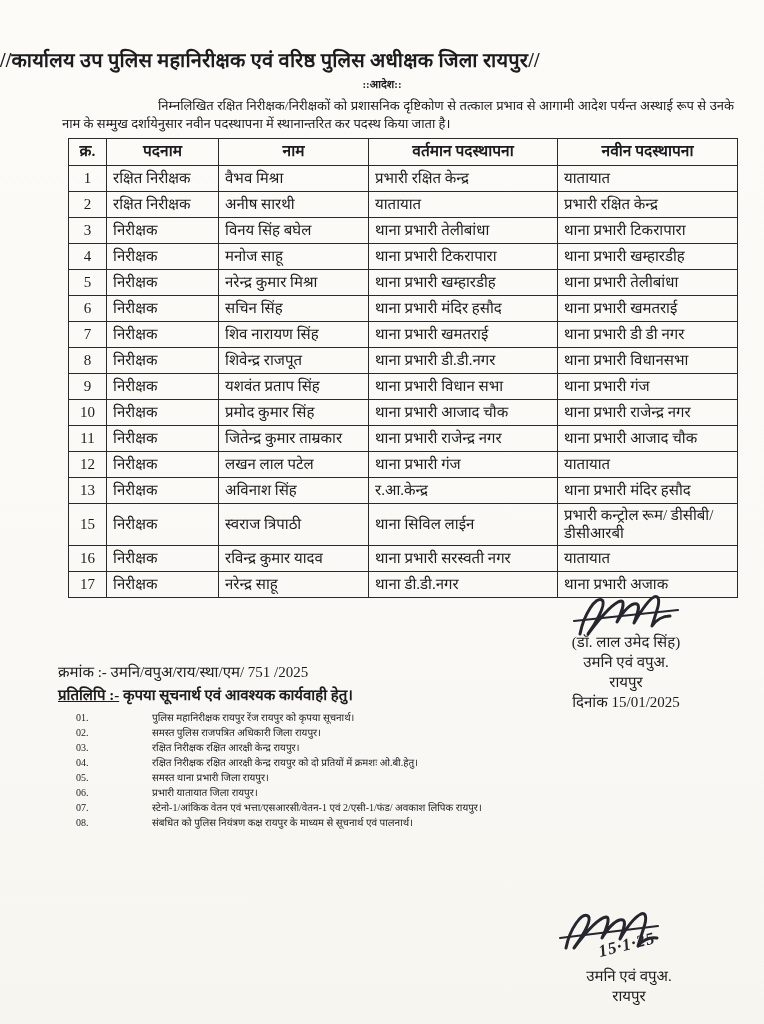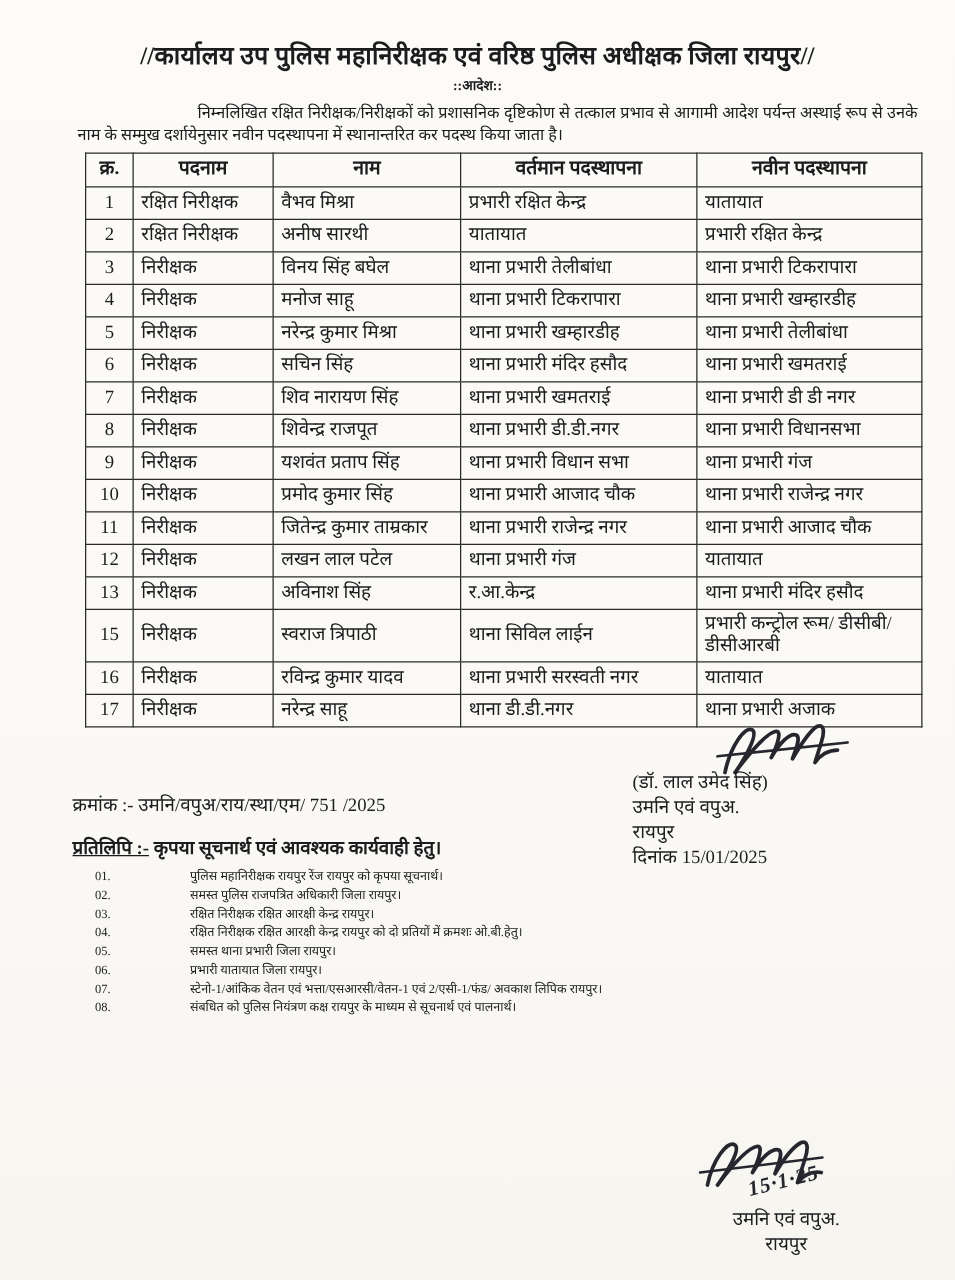--- a/index.html
+++ b/index.html
@@ -5,47 +5,47 @@
   * { margin:0; padding:0; box-sizing:border-box; }
   html,body { background:#e9e8e4; }
   .page {
     position:relative; width:764px; height:1024px; margin:0 auto;
     background:linear-gradient(180deg,#fcfbf8 0%,#faf9f5 60%,#f6f5f0 100%);
     color:#1c1c1e;
     font-family:"Liberation Serif","DejaVu Serif",serif;
     overflow:hidden;
   }
   .title {
-    padding-top:30px; text-align:center;
+    padding-top:46px; 
     font-size:20px; font-weight:bold; letter-spacing:.2px;
   }
   .subtitle { text-align:center; font-size:11px; font-weight:bold; margin-top:3px; }
   .intro {
     margin:6px 30px 4px 62px; font-size:13px; line-height:1.42;
     text-align:justify; text-indent:96px;
   }
   table.xfer {
     margin-left:68px; width:669px; border-collapse:collapse;
     font-size:15px; table-layout:fixed;
   }
   table.xfer th, table.xfer td {
     border:1.4px solid #2a2a2c; vertical-align:middle;
     padding:2px 6px; line-height:1.22; height:26px;
   }
   table.xfer th { font-weight:bold; text-align:center; font-size:15.5px; height:27px; }
   td.c0 { text-align:center; padding:2px 2px; }
   td.cL { text-align:left; padding-left:8px; }
   .mid { position:relative; height:108px; }
   .sig1 {
-    position:absolute; top:-8px; right:18px; width:240px; 
+    position:absolute; top:-8px; right:18px; width:240px; text-align:center;
     font-size:15px; line-height:1.35;
   }
   .sig1 svg { display:block; margin:0 auto -6px auto; }
   .refblock { position:absolute; left:58px; bottom:2px; font-size:15px; }
-  .refline { margin-bottom:13px; }
+  .refline { margin-bottom:3px; }
   .copyline .lbl { font-weight:bold; text-decoration:underline; }
   .copyline .pur { font-weight:bold; }
   .copies { list-style:none; margin:4px 0 0 76px; width:600px; font-size:10px; }
   .copies li { display:flex; line-height:1.5; }
   .copies .num { width:36px; flex:0 0 36px; }
   .copies .txt { flex:1;margin-left:40px; }
   .sig2 {
     position:absolute; right:30px; top:908px; width:210px; text-align:center;
     font-size:15px; line-height:1.35;
   }

